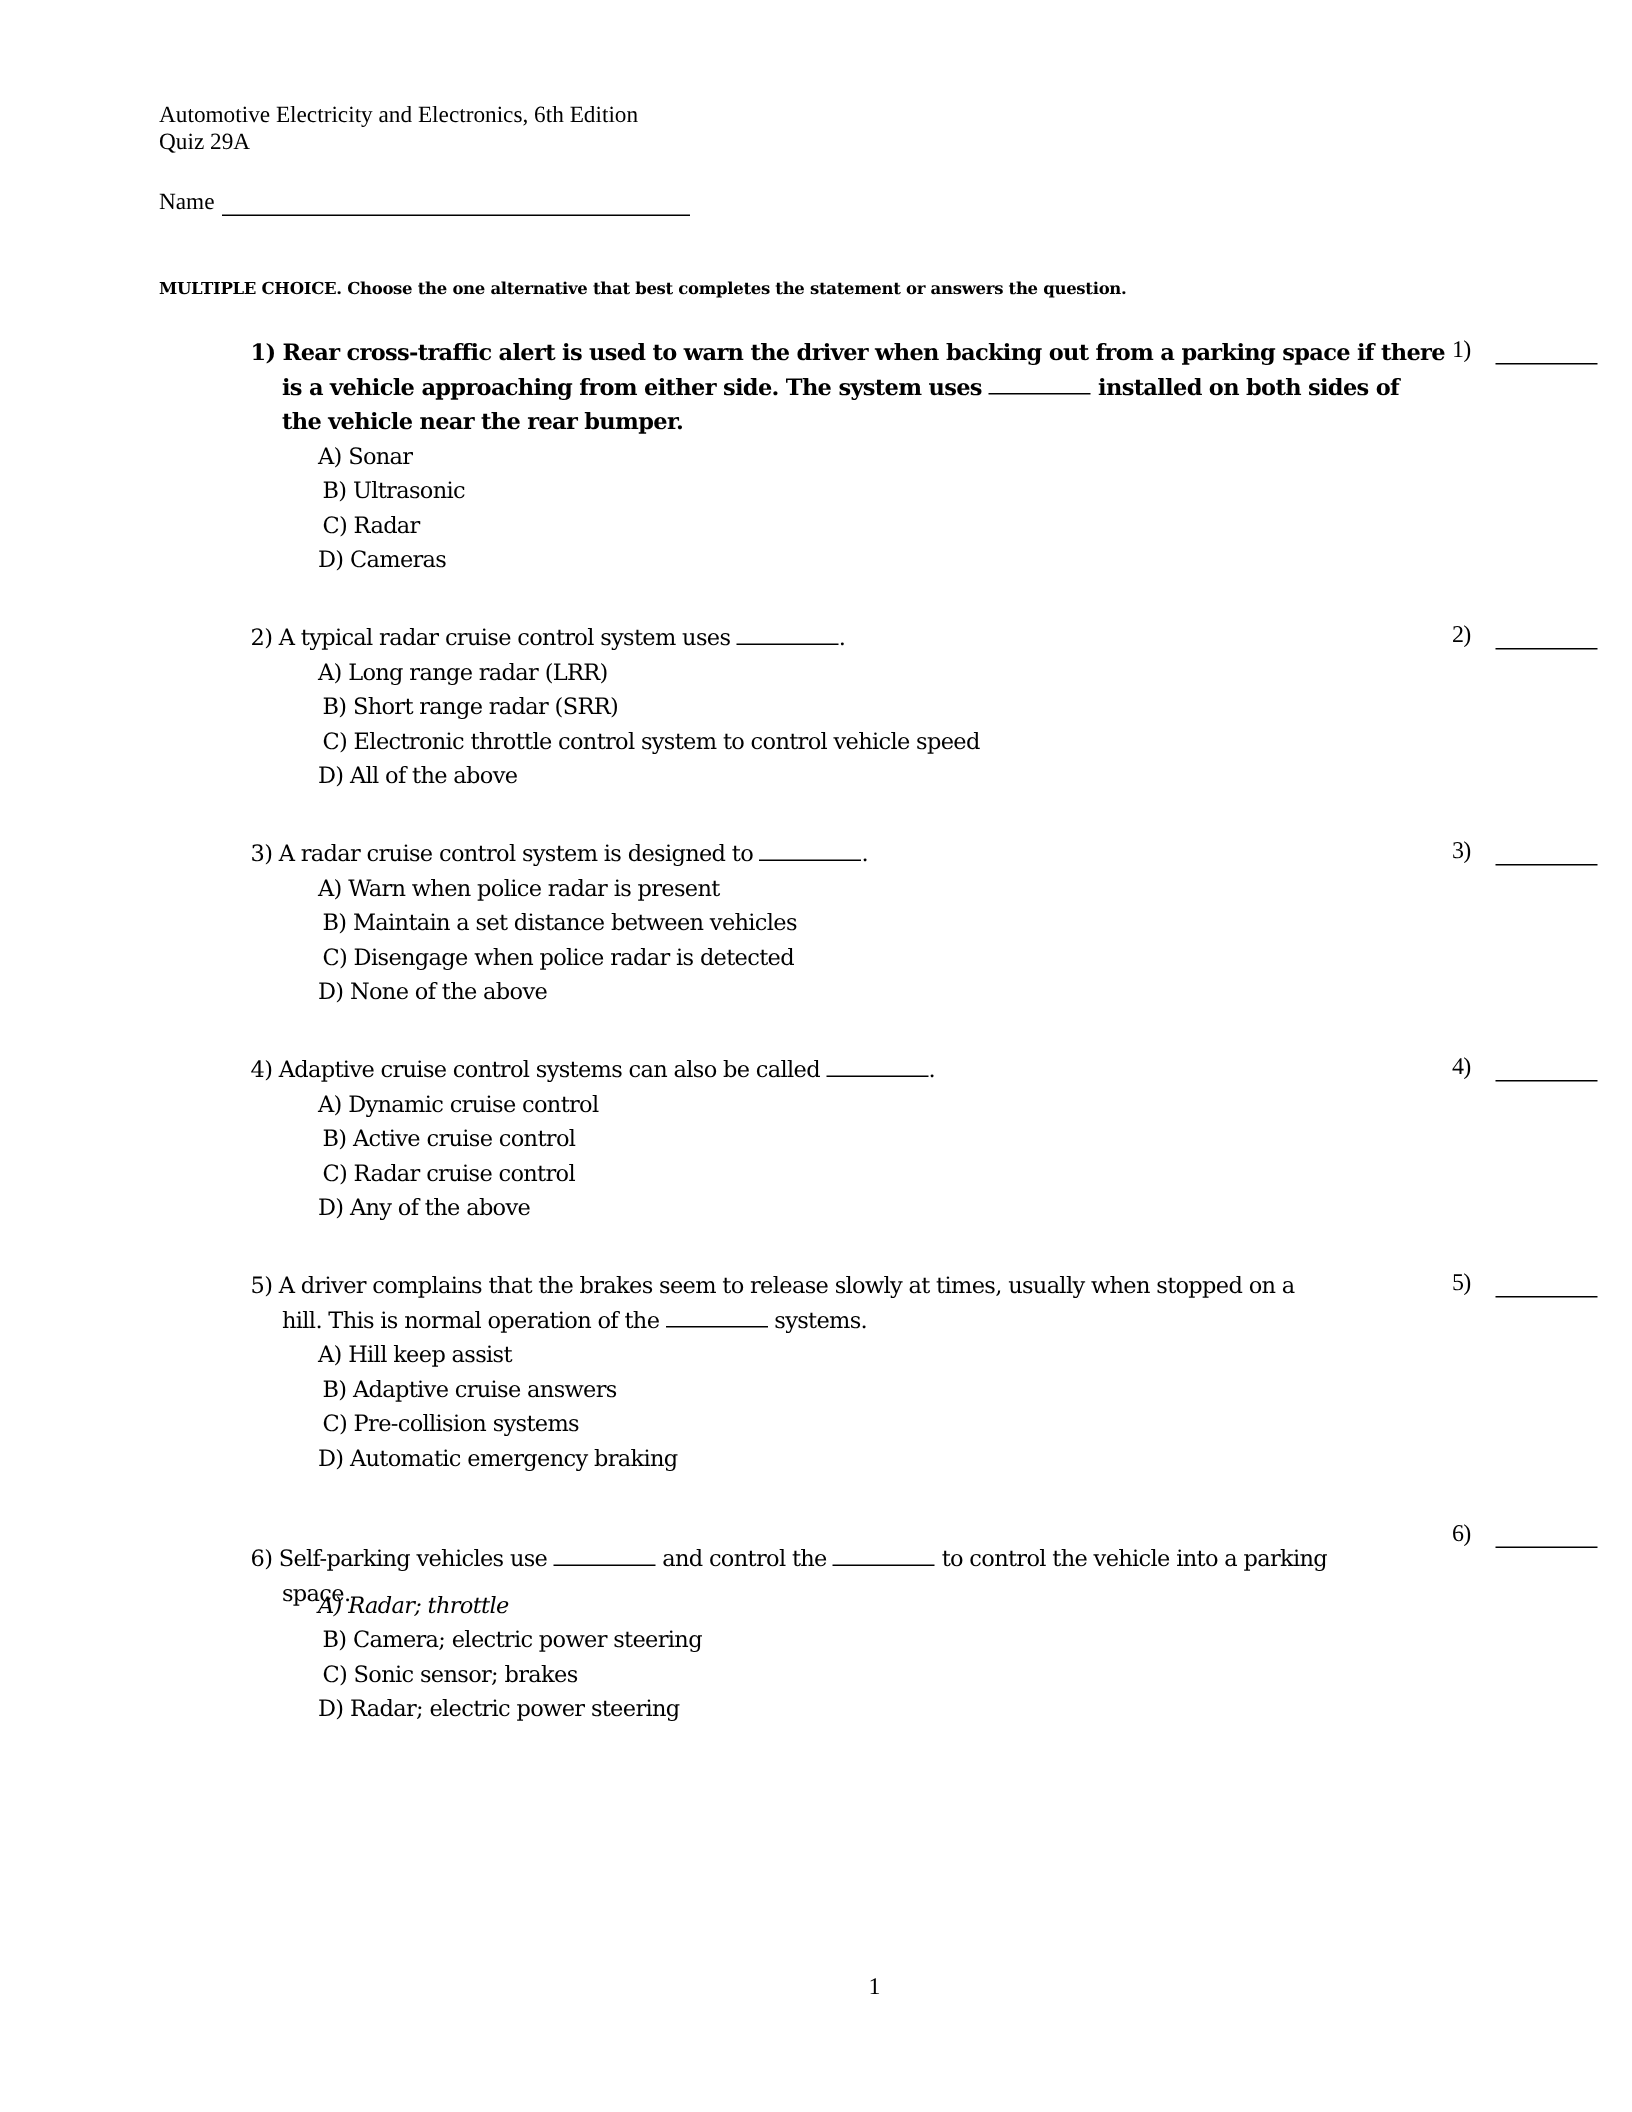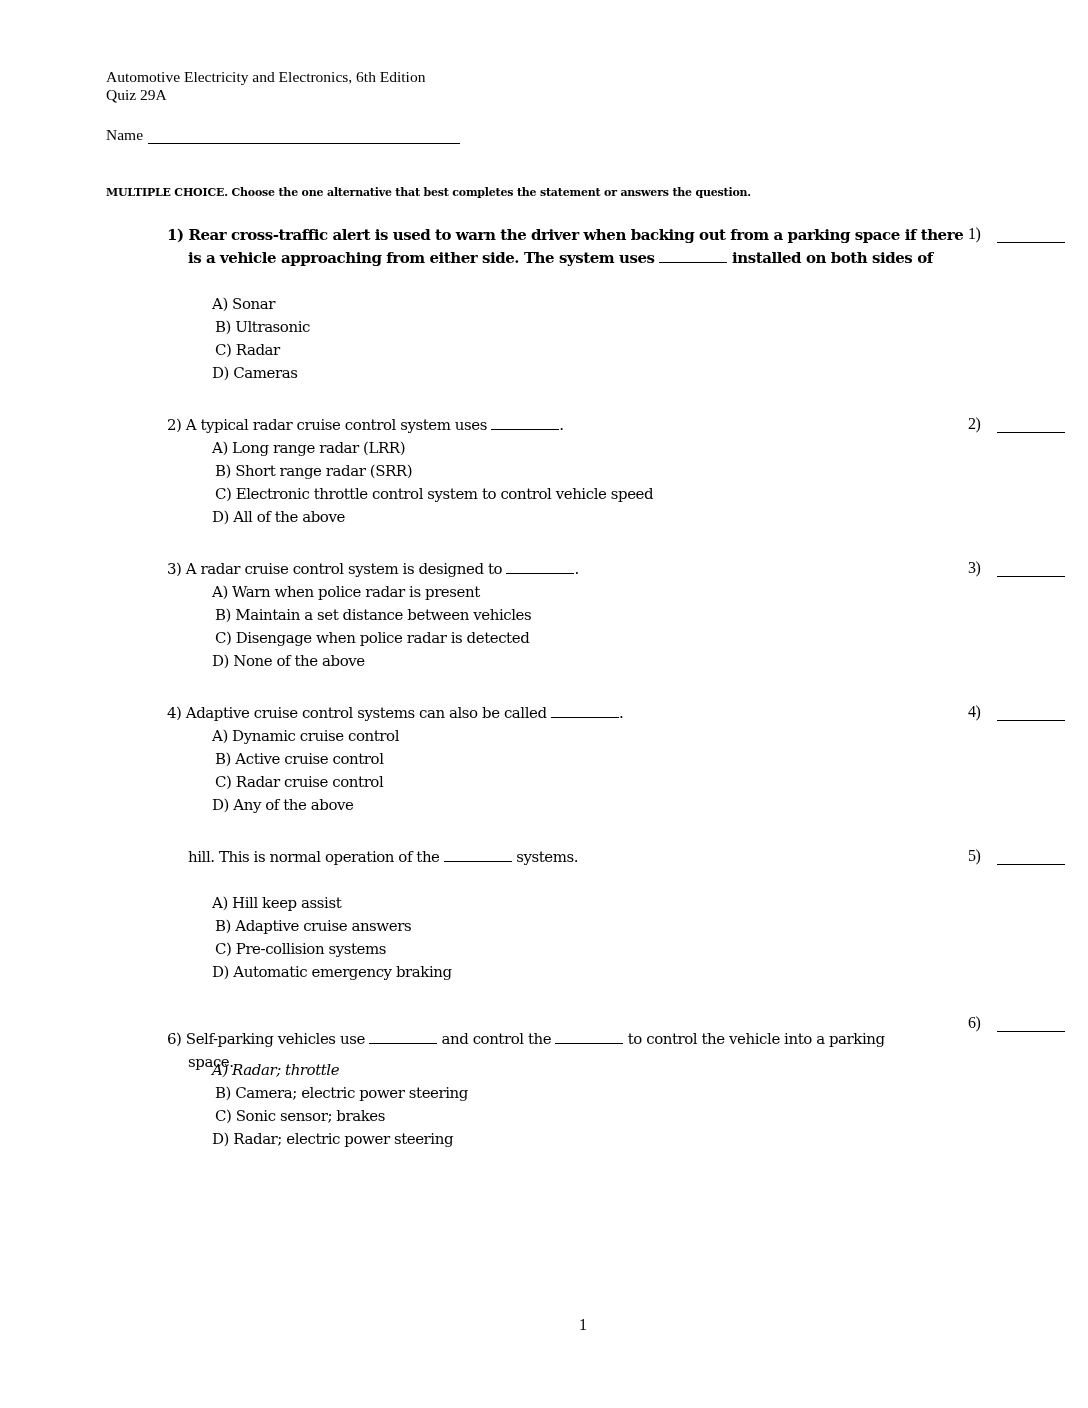--- a/index.html
+++ b/index.html
@@ -27,20 +27,21 @@
   <div class="hdr" style="top:126px;">Name</div>
   <div class="name-line"></div>
 
   <div class="instructions">MULTIPLE CHOICE.  Choose the one alternative that best completes the statement or answers the question.</div>
 
   <div id="questions">
       <div class="q" style="top: 224px;">
         <div class="stem" style="top: 0px; font-weight: bold;">
           <span class="line"><span>1) Rear cross-traffic alert is used to warn the driver when backing out from a parking space if there</span></span>
           <span class="line cont"><span>is a vehicle approaching from either side. The system uses </span><span class="blank"></span><span> installed on both sides of</span></span>
+          <span class="line cont"><span>the vehicle near the rear bumper.</span></span>
         </div>
         <div class="opt" style="top: 69px;">A) Sonar</div>
         <div class="opt" style="top: 92px; left: 175px;">B) Ultrasonic</div>
         <div class="opt" style="top: 115px; left: 175px;">C) Radar</div>
         <div class="opt" style="top: 138px;">D) Cameras</div>
         <div class="ansnum" style="top: 1px;">1)</div>
         <div class="ansline" style="top: 18px;"></div>
       </div>
       <div class="q" style="top: 414px;">
         <div class="stem" style="top: 0px;">
@@ -70,20 +71,21 @@
         </div>
         <div class="opt" style="top: 23px;">A) Dynamic cruise control</div>
         <div class="opt" style="top: 46px; left: 175px;">B) Active cruise control</div>
         <div class="opt" style="top: 69px; left: 175px;">C) Radar cruise control</div>
         <div class="opt" style="top: 92px;">D) Any of the above</div>
         <div class="ansnum" style="top: 1px;">4)</div>
         <div class="ansline" style="top: 18px;"></div>
       </div>
       <div class="q" style="top: 846px;">
         <div class="stem" style="top: 0px;">
+          <span class="line"><span>5) A driver complains that the brakes seem to release slowly at times, usually when stopped on a</span></span>
           <span class="line cont"><span>hill. This is normal operation of the </span><span class="blank"></span><span> systems.</span></span>
         </div>
         <div class="opt" style="top: 46px;">A) Hill keep assist</div>
         <div class="opt" style="top: 69px; left: 175px;">B) Adaptive cruise answers</div>
         <div class="opt" style="top: 92px; left: 175px;">C) Pre-collision systems</div>
         <div class="opt" style="top: 115px;">D) Automatic emergency braking</div>
         <div class="ansnum" style="top: 1px;">5)</div>
         <div class="ansline" style="top: 18px;"></div>
       </div>
       <div class="q" style="top: 1013px;">

